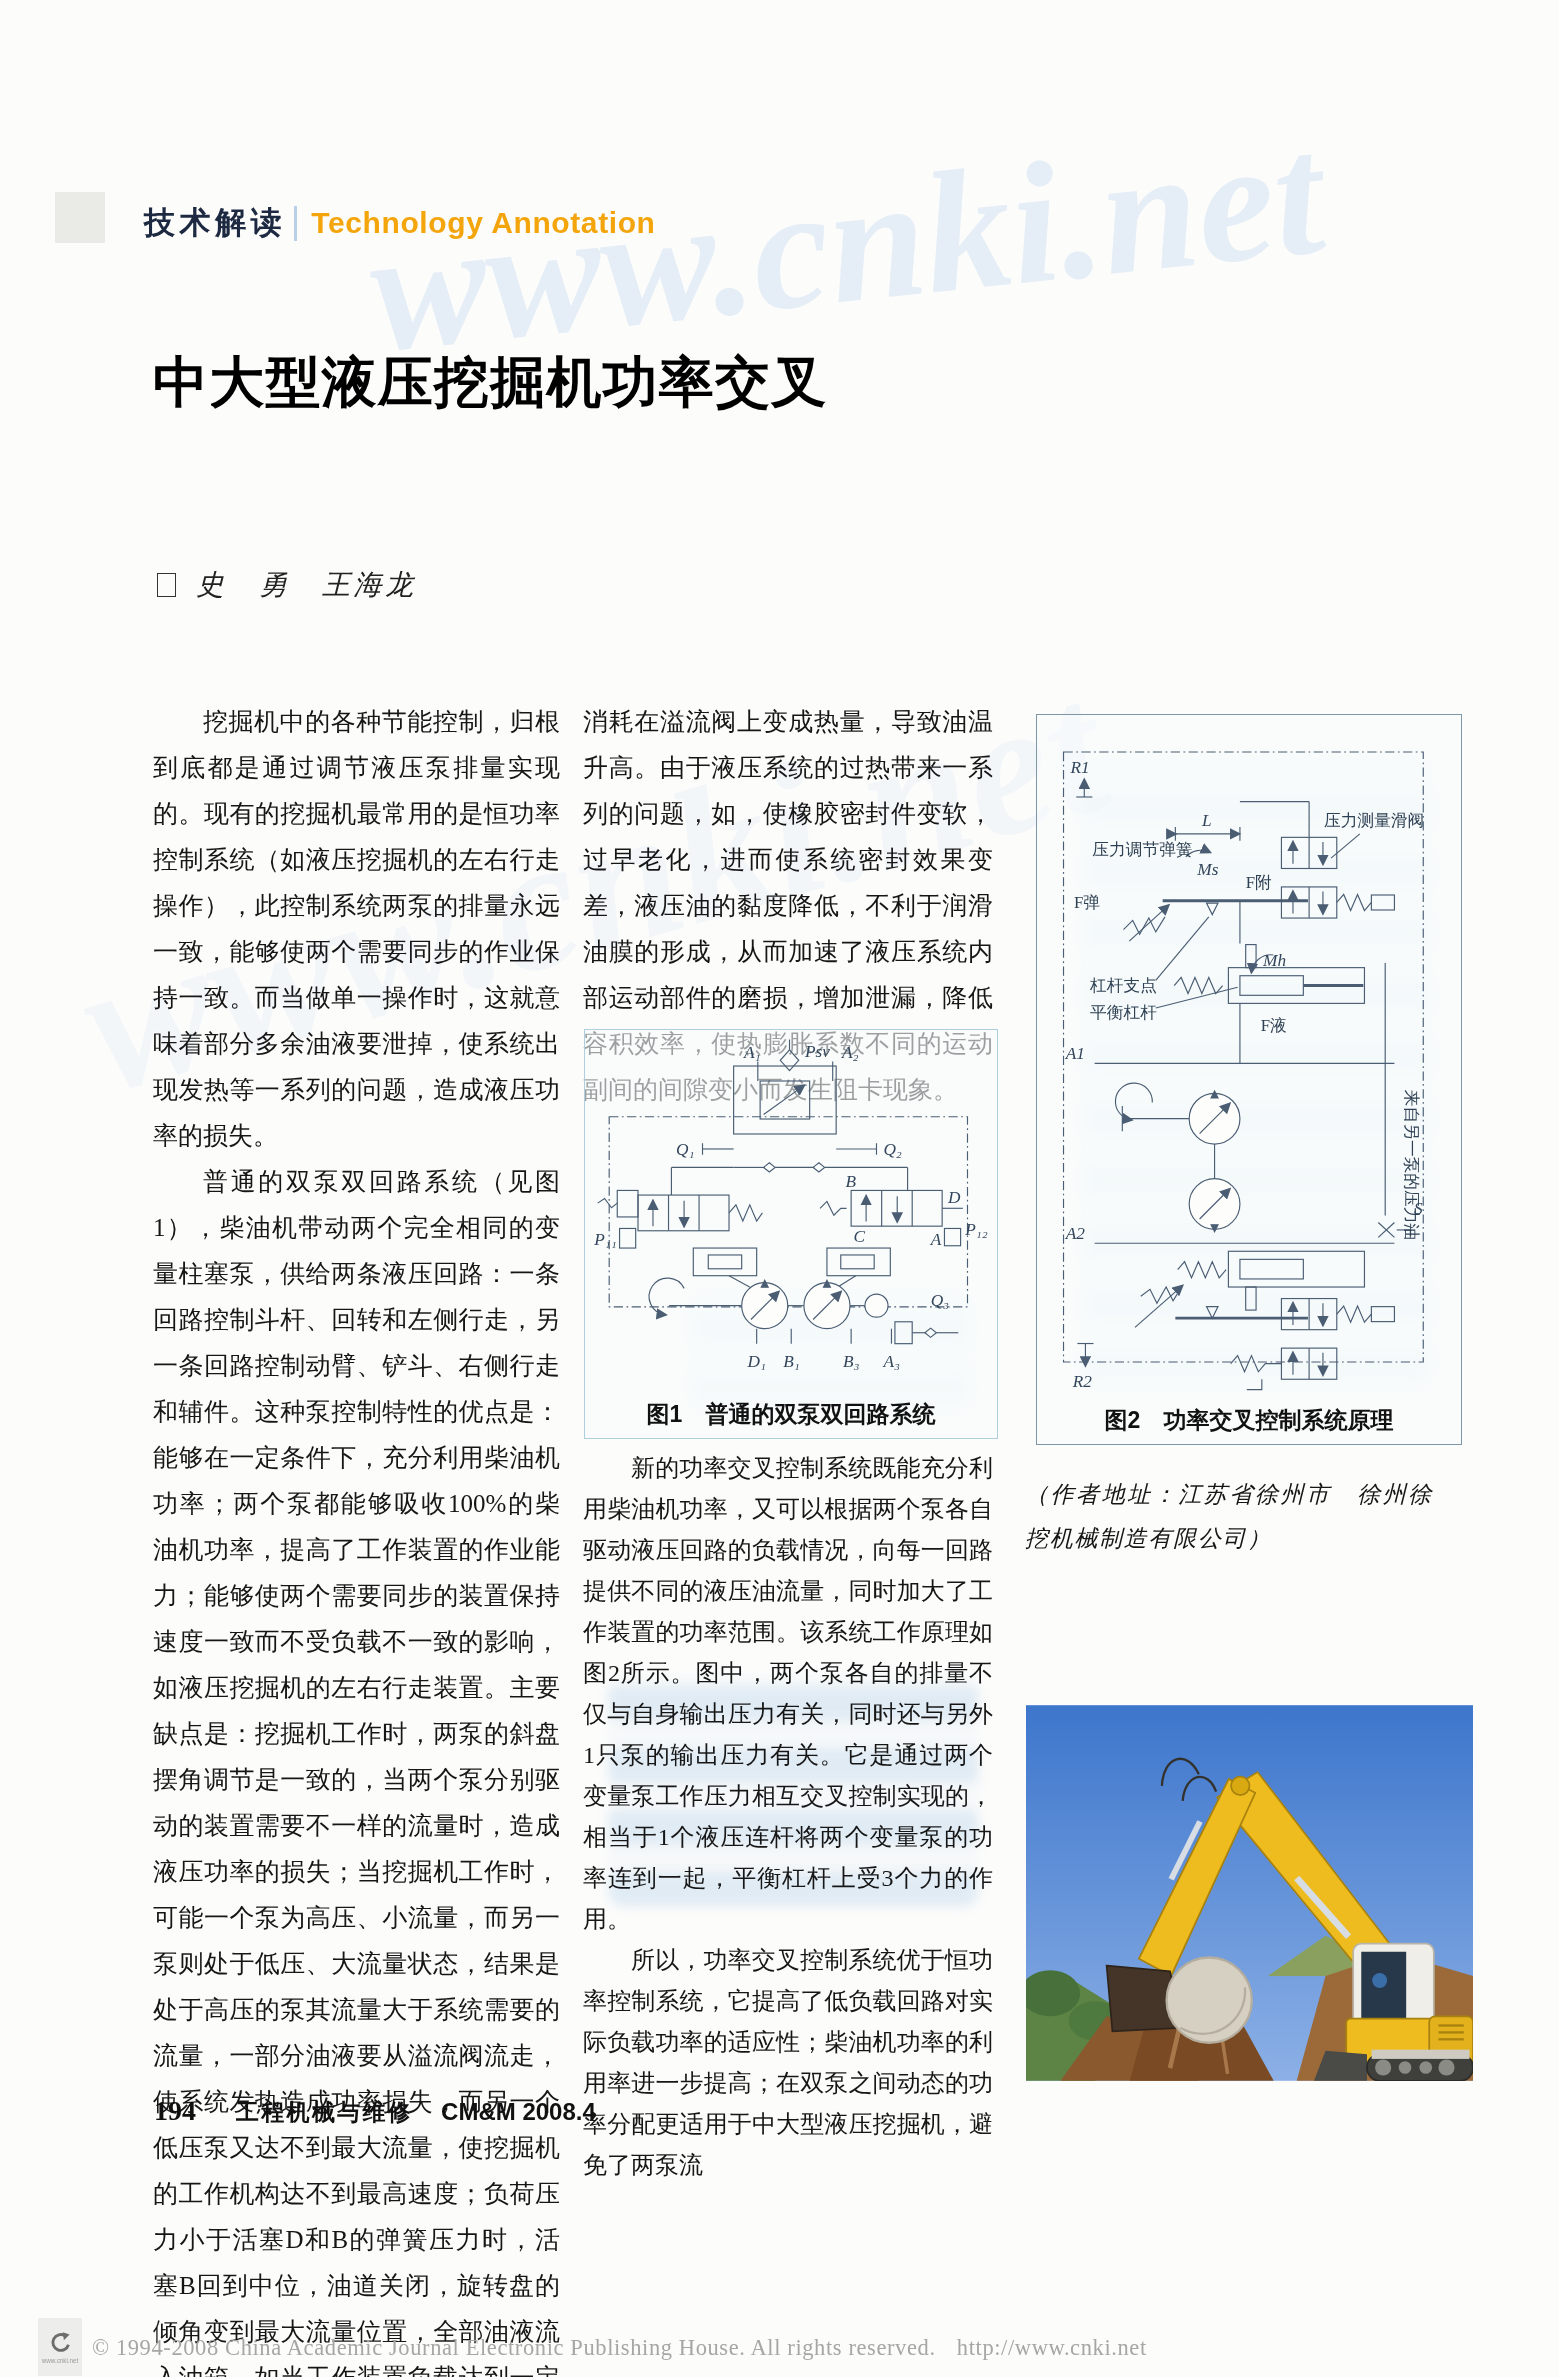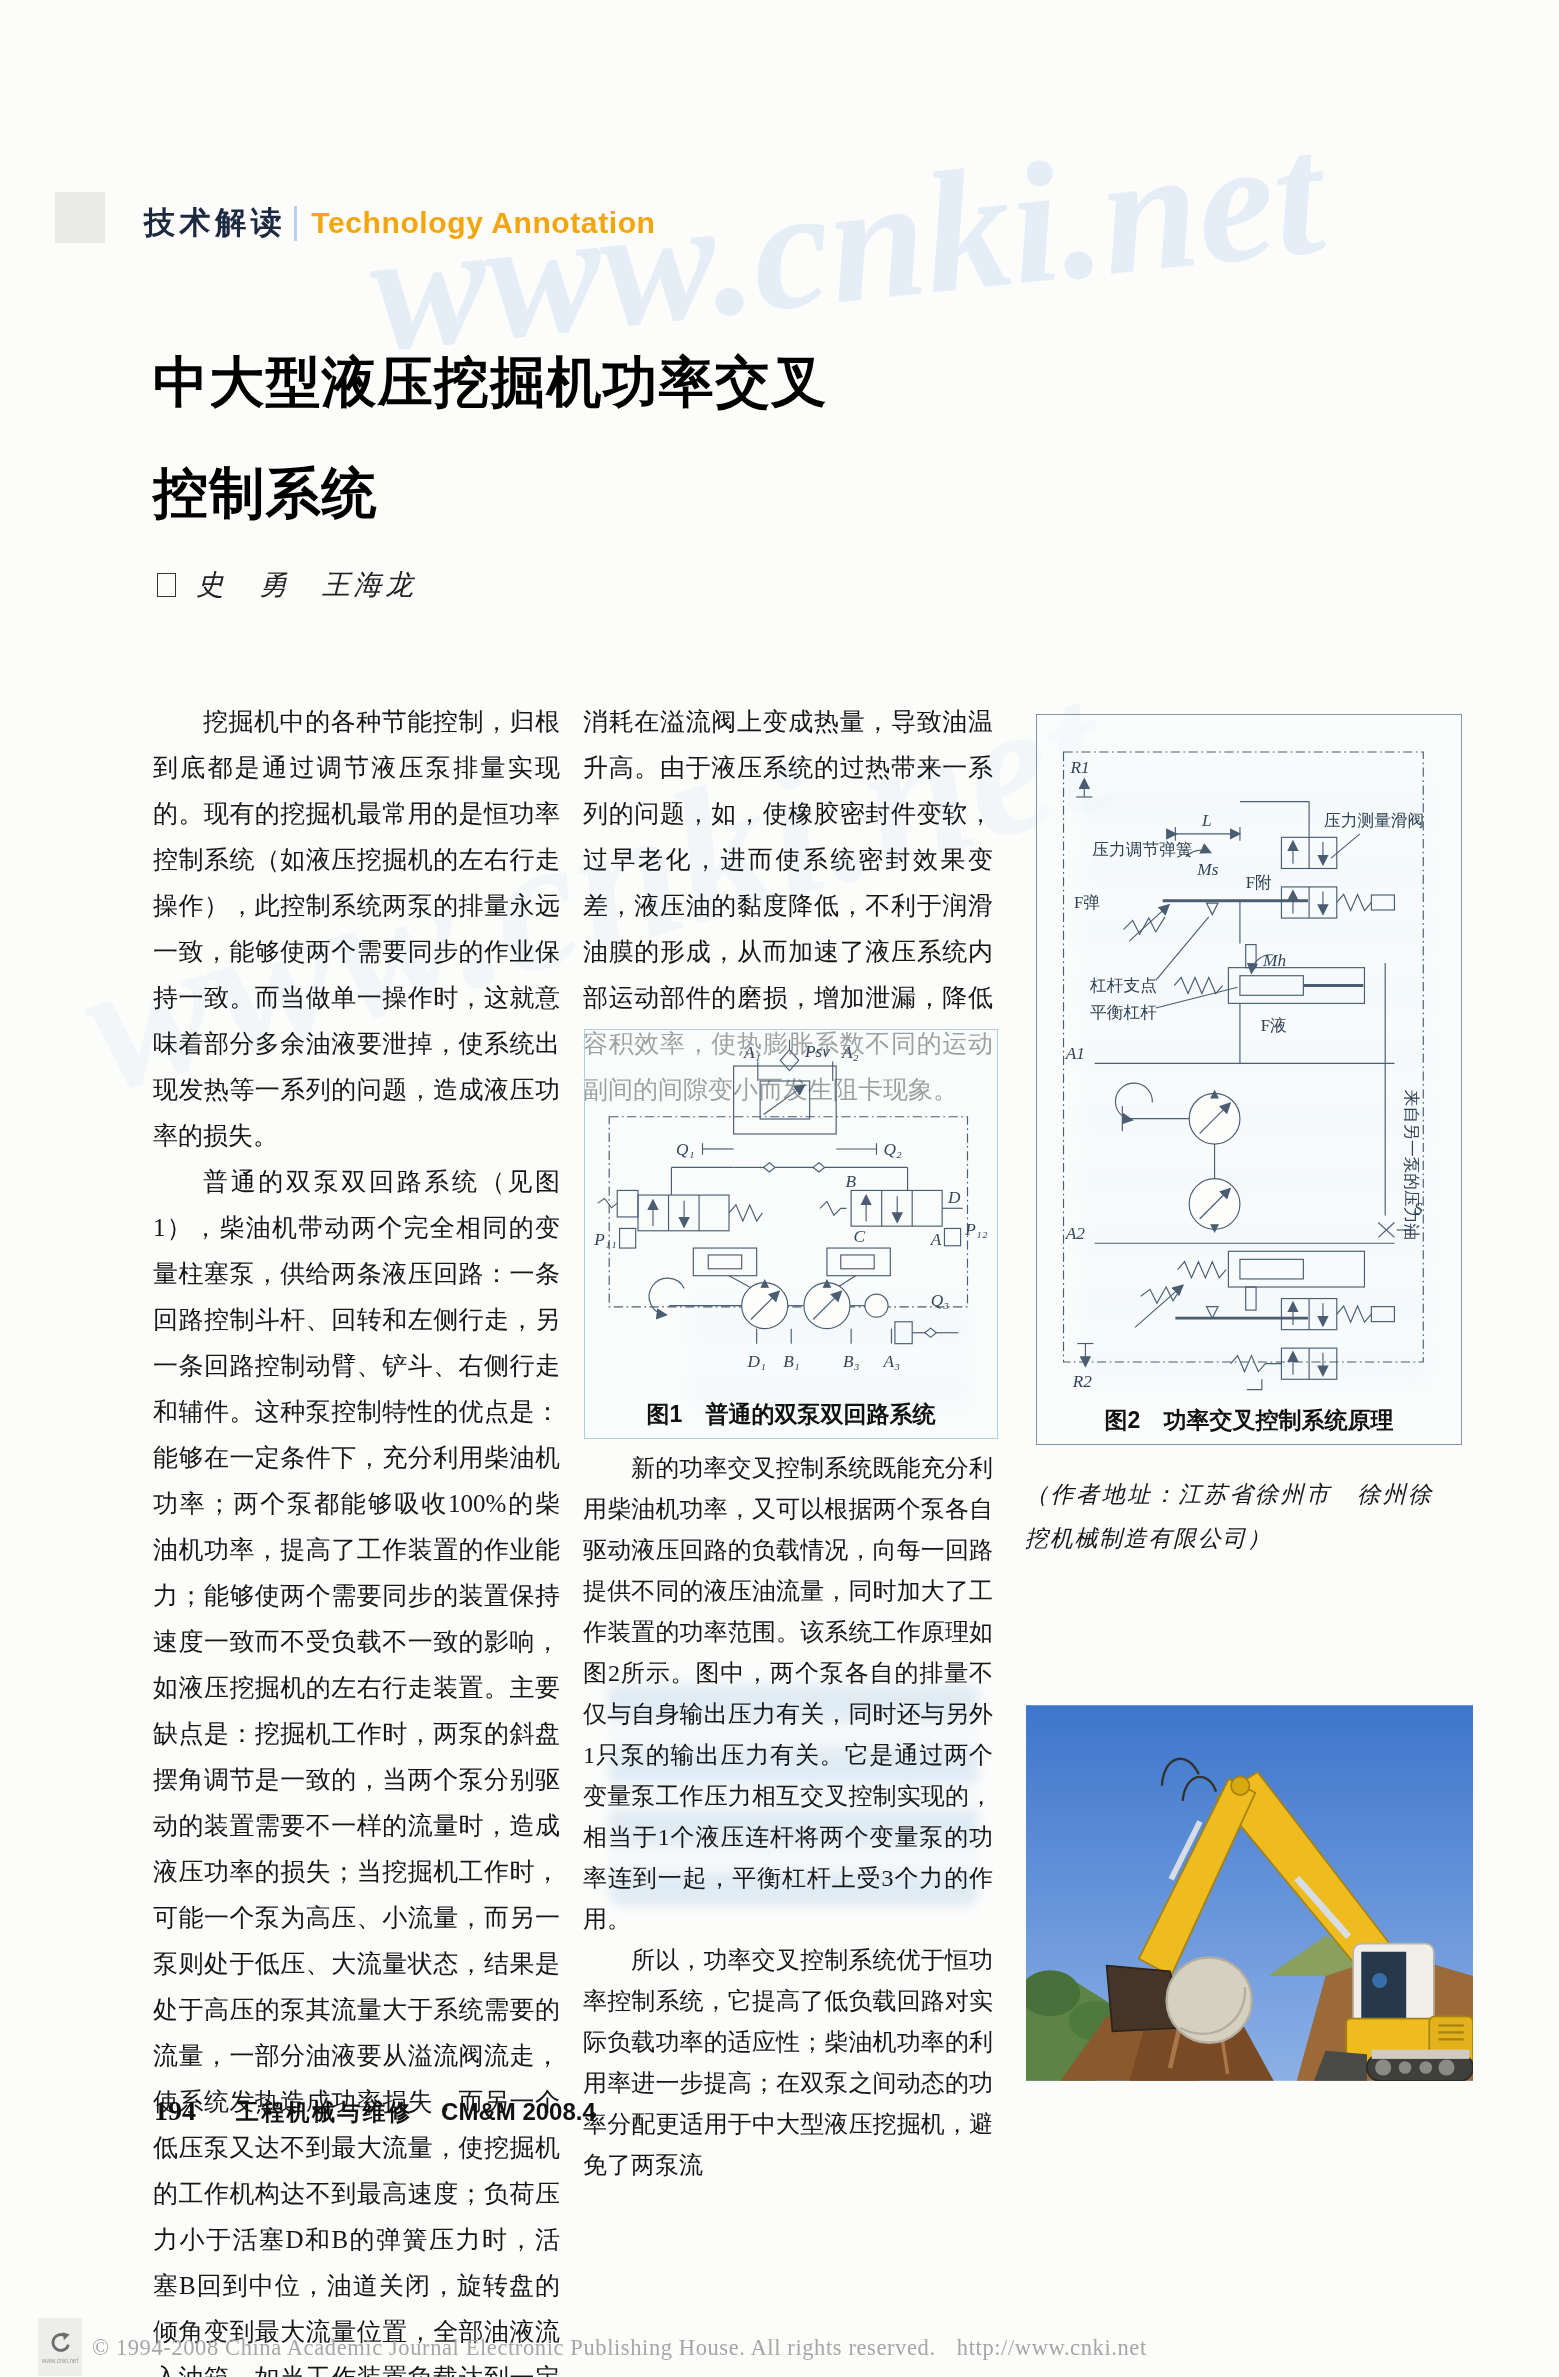--- a/index.html
+++ b/index.html
@@ -82,21 +82,20 @@
   <div class="scan-tab"></div>
 
   <div class="hdr">
     <span class="hdr-cn">技术解读</span>
     <span class="hdr-div"></span>
     <span class="hdr-en">Technology Annotation</span>
   </div>
 
   <div class="title">
     <div>中大型液压挖掘机功率交叉</div>
-    <div>控制系统</div>
   </div>
 
   <div class="byline">
     <span class="box"></span>
     <span>史　勇　王海龙</span>
   </div>
 
   <div class="bodytext" style="left:153px;top:699px;width:407px;">
     <p class="indent">挖掘机中的各种节能控制，归根到底都是通过调节液压泵排量实现的。现有的挖掘机最常用的是恒功率控制系统（如液压挖掘机的左右行走操作），此控制系统两泵的排量永远一致，能够使两个需要同步的作业保持一致。而当做单一操作时，这就意味着部分多余油液要泄掉，使系统出现发热等一系列的问题，造成液压功率的损失。</p>
     <p class="indent">普通的双泵双回路系统（见图1），柴油机带动两个完全相同的变量柱塞泵，供给两条液压回路：一条回路控制斗杆、回转和左侧行走，另一条回路控制动臂、铲斗、右侧行走和辅件。这种泵控制特性的优点是：能够在一定条件下，充分利用柴油机功率；两个泵都能够吸收100%的柴油机功率，提高了工作装置的作业能力；能够使两个需要同步的装置保持速度一致而不受负载不一致的影响，如液压挖掘机的左右行走装置。主要缺点是：挖掘机工作时，两泵的斜盘摆角调节是一致的，当两个泵分别驱动的装置需要不一样的流量时，造成液压功率的损失；当挖掘机工作时，可能一个泵为高压、小流量，而另一泵则处于低压、大流量状态，结果是处于高压的泵其流量大于系统需要的流量，一部分油液要从溢流阀流走，使系统发热造成功率损失，而另一个低压泵又达不到最大流量，使挖掘机的工作机构达不到最高速度；负荷压力小于活塞D和B的弹簧压力时，活塞B回到中位，油道关闭，旋转盘的倾角变到最大流量位置，全部油液流入油箱。如当工作装置负载达到一定程度而停止动作时，液压泵输出的全部油液都通过溢流阀回油箱，此时柴油机的输出功率都</p>

